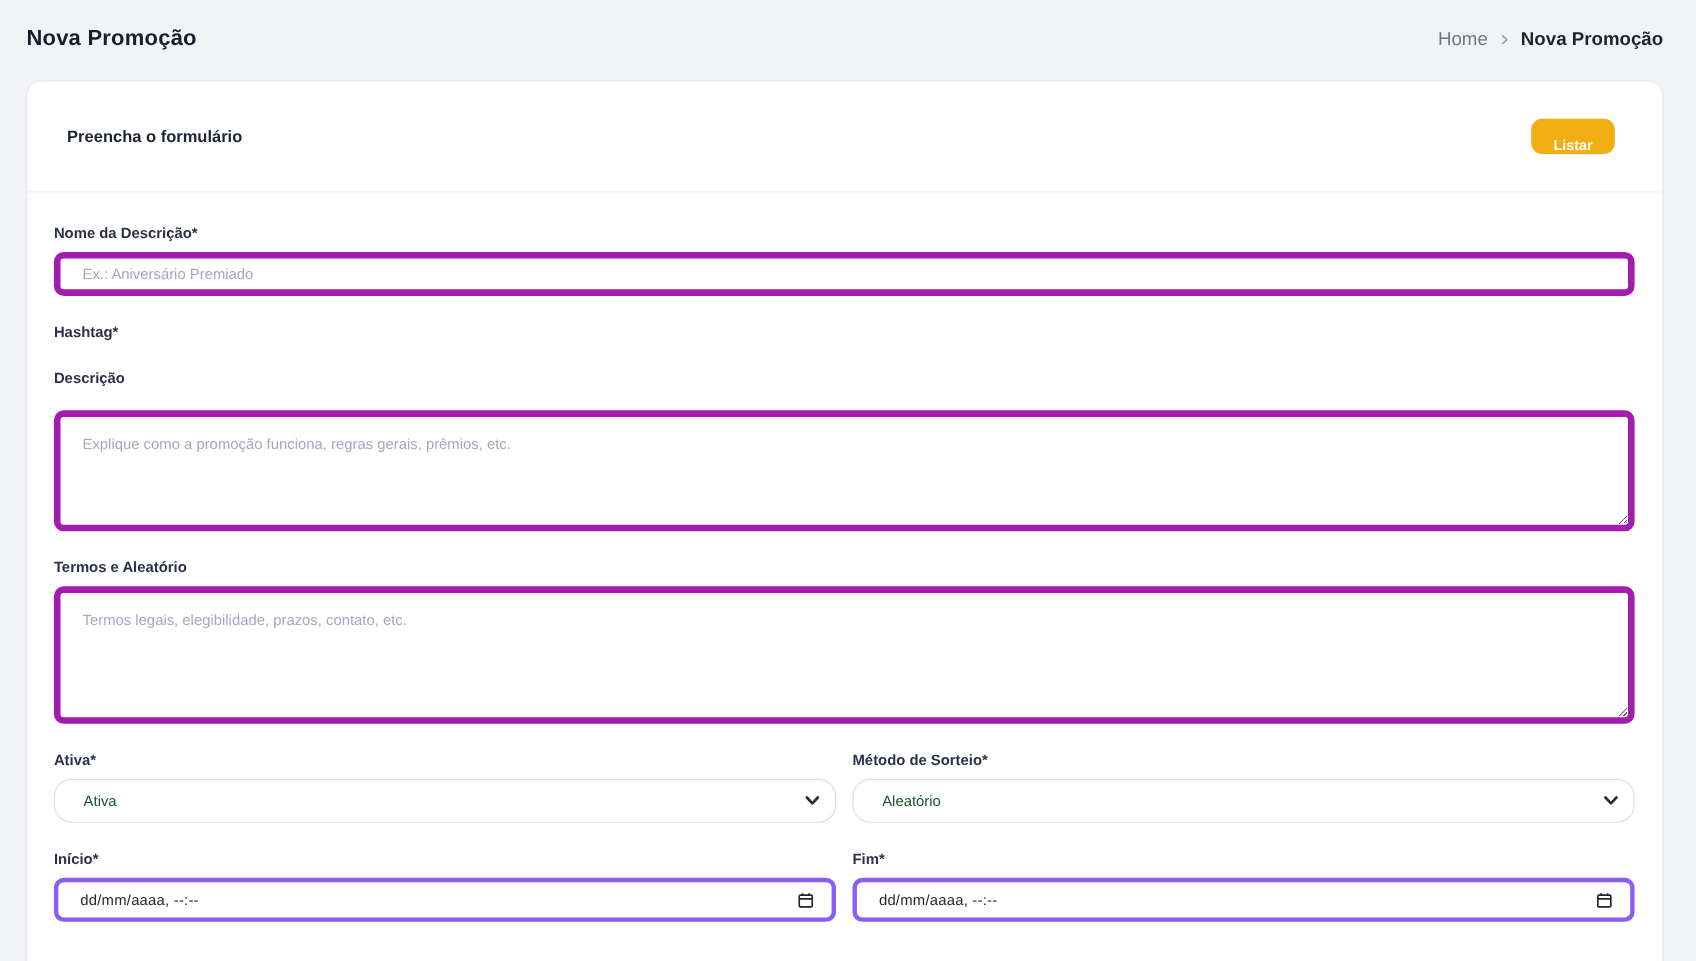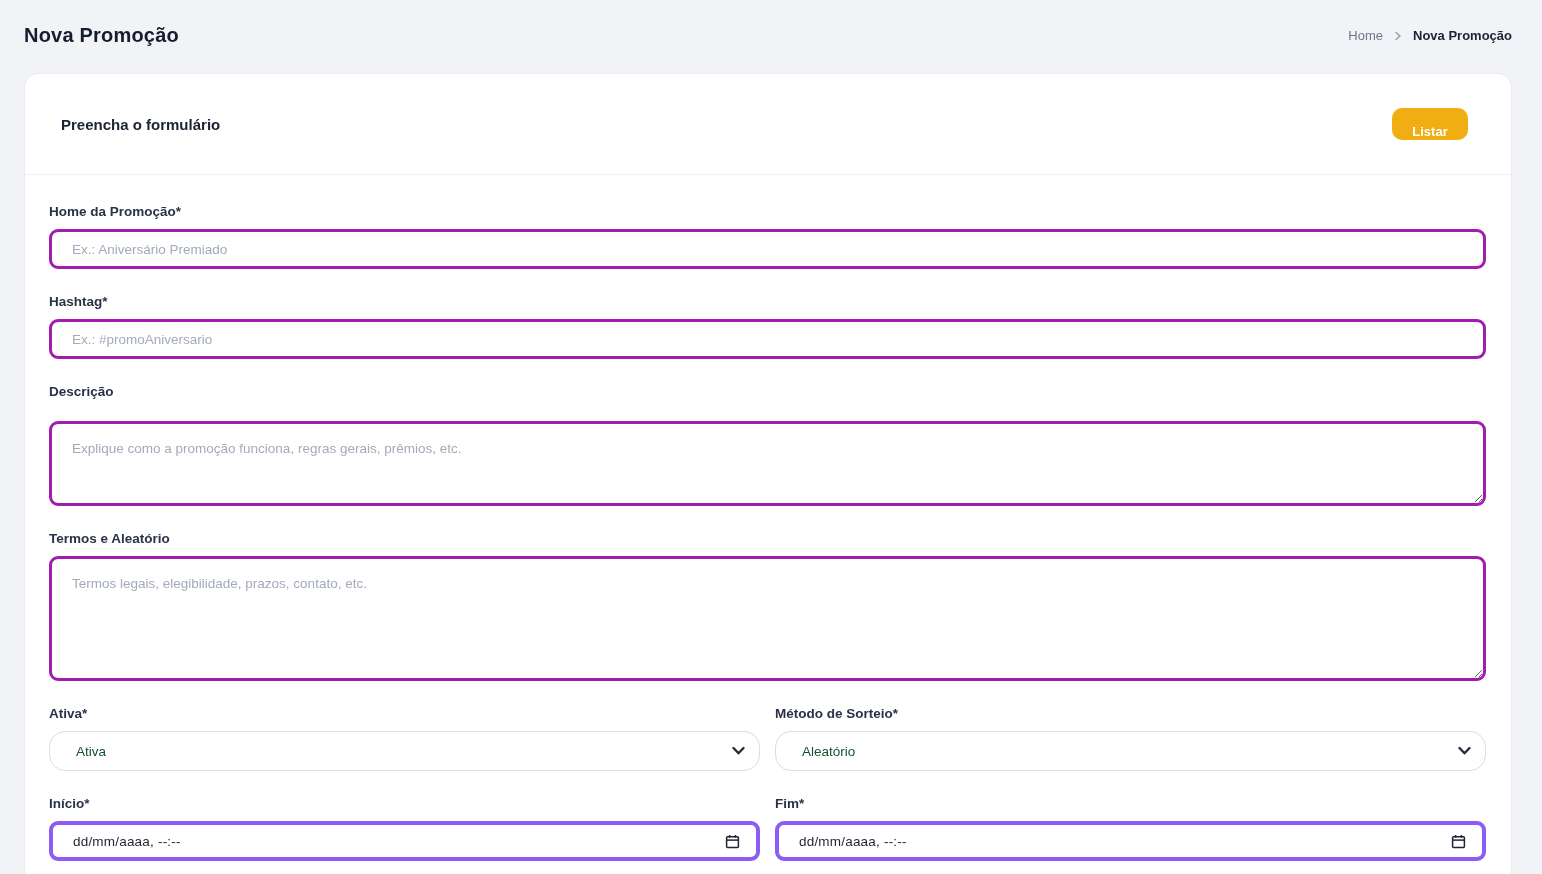--- a/index.html
+++ b/index.html
@@ -14,21 +14,21 @@
 
   
   .topbar {
     display: flex; justify-content: space-between; align-items: center;
     margin-bottom: 26px; padding-left: 0;
   }
   .page-title {
     font-size: 20px; font-weight: bold; letter-spacing: .2px; color: #161d2e;
   }
   .breadcrumb {
-    display: flex; align-items: center; gap: 10px; font-size: 13px;
+    display: flex; align-items: center; gap: 10px; font-size: 17px;
   }
   .breadcrumb .crumb-home { color: #6e7787; text-decoration: none; cursor: pointer; }
   .breadcrumb .crumb-sep { display: flex; align-items: center; color: #9aa2b1; }
   .breadcrumb .crumb-current { color: #1b2335; font-weight: bold; }
 
   
   .card {
     background: #ffffff;
     border: 1px solid #e9ecf2;
     border-radius: 14px;
@@ -52,29 +52,29 @@
   .card-body { padding: 28px 25px 24px 24px; }
 
   
   .group { margin-bottom: 24px; }
   .field-label {
     display: block; font-size: 13.5px; font-weight: bold;
     color: #2b3248; line-height: 18px; margin-bottom: 8px;
   }
   .text-input {
     width: 100%; height: 40px;
-    border: 3px solid #a21caf; border-radius: 9px;
+    border: 6px solid #a21caf; border-radius: 9px;
     padding: 0 20px; font-family: "Liberation Sans", sans-serif;
     font-size: 13.5px; color: #222b42; background: #fff; outline: none;
   }
   .text-input::placeholder { color: #a2aabb; opacity: 1; }
   textarea.text-input {
     padding: 16px 20px; resize: vertical; line-height: 1.4; display: block;
   }
-  textarea.ta-desc { height: 85px; margin-top: 20px; }
+  textarea.ta-desc { height: 110px; margin-top: 20px; }
   textarea.ta-termos { height: 125px; padding-left: 20px; }
 
   .two-col {
     display: grid; grid-template-columns: 1fr 1fr; gap: 24px 15px;
     margin-bottom: 24px;
   }
   .two-col .group { margin-bottom: 0; }
 
   
   .select-wrap { position: relative; }
@@ -126,27 +126,26 @@
   <div class="card">
 
     <div class="card-header">
       <div class="card-header-title">Preencha o formulário</div>
       <button class="btn-listar">Listar</button>
     </div>
 
     <div class="card-body">
 
       <div class="group">
-        <label class="field-label">Home da Promoção*</label>
+        <label class="field-label">Nome da Descrição*</label>
         <input class="text-input" type="text" placeholder="Ex.: Aniversário Premiado" style="">
       </div>
 
       <div class="group">
         <label class="field-label">Hashtag*</label>
-        <input class="text-input" type="text" placeholder="Ex.: #promoAniversario" style="">
       </div>
 
       <div class="group">
         <label class="field-label">Descrição</label>
         <textarea class="text-input ta-desc" placeholder="Explique como a promoção funciona, regras gerais, prêmios, etc." style=""></textarea>
       </div>
 
       <div class="group">
         <label class="field-label">Termos e Aleatório</label>
         <textarea class="text-input ta-termos" placeholder="Termos legais, elegibilidade, prazos, contato, etc." style=""></textarea>

